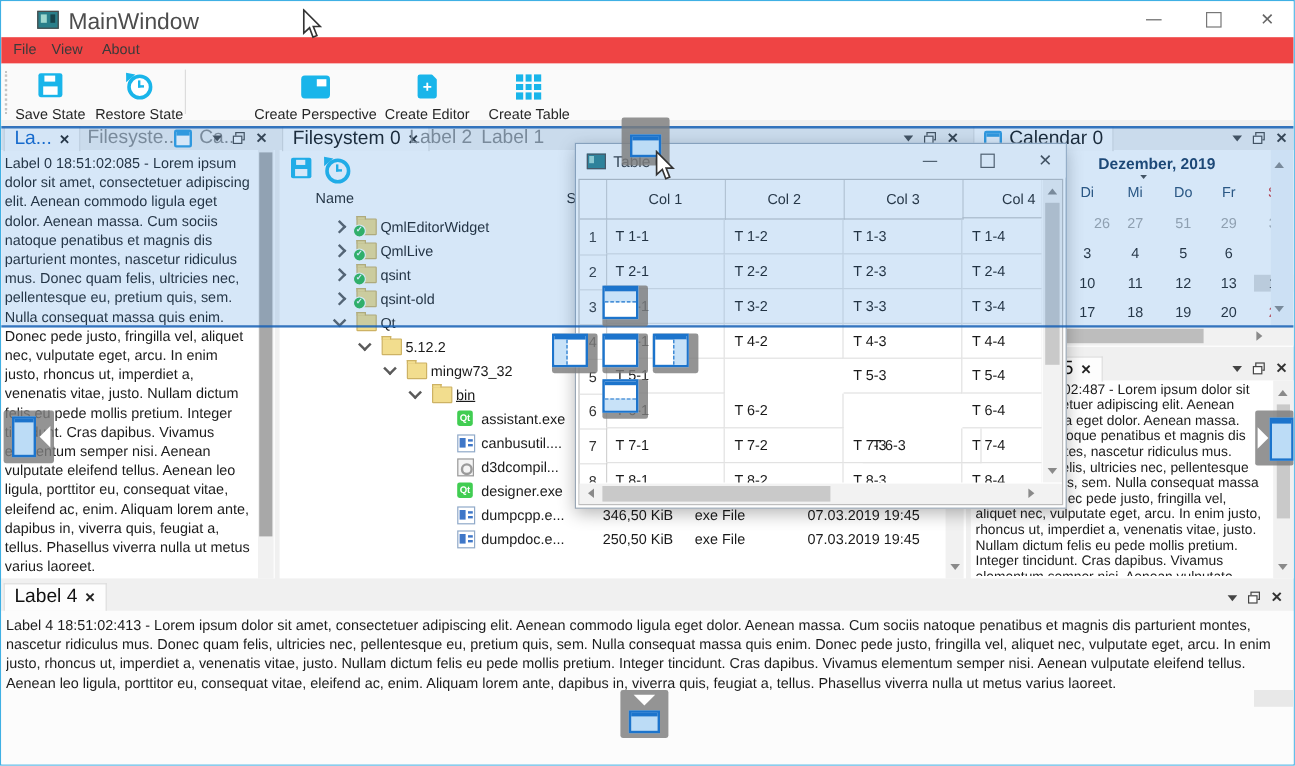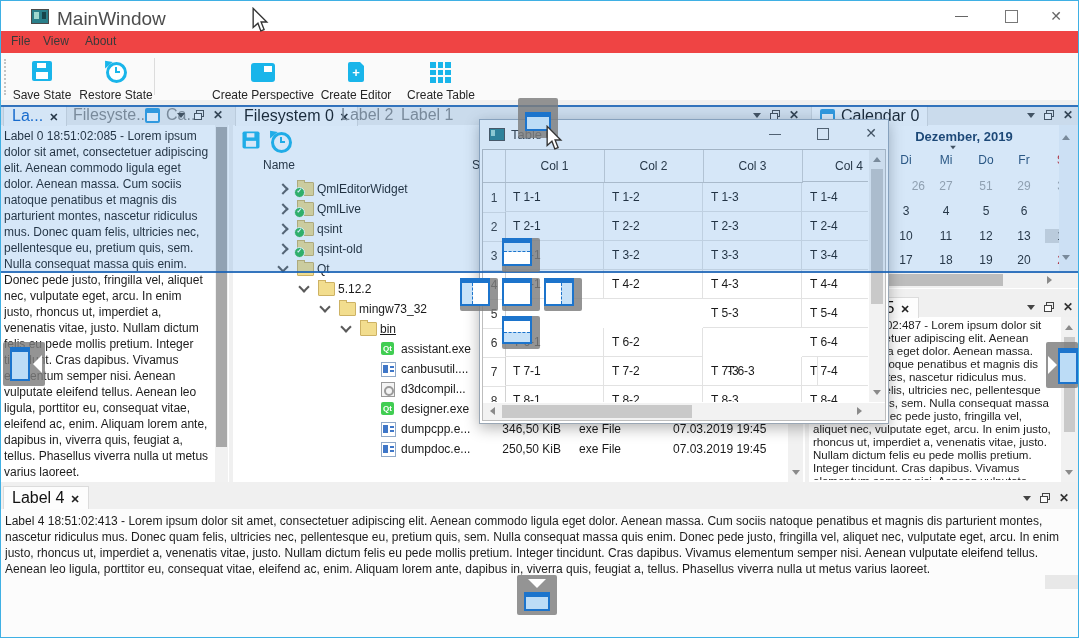--- a/index.html
+++ b/index.html
@@ -448,20 +448,21 @@
           <div class="tcell" style="top: 91px; left: 22px; width: 99px;">T 3-1</div>
           <div class="tcell" style="top: 91px; left: 121px; width: 99px;">T 3-2</div>
           <div class="tcell" style="top: 91px; left: 220px; width: 99px;">T 3-3</div>
           <div class="tcell" style="top: 91px; left: 319px; width: 67px;">T 3-4</div>
           <div class="rnum" style="top: 120px;">4</div>
           <div class="tcell" style="top: 120px; left: 22px; width: 99px;">T 4-1</div>
           <div class="tcell" style="top: 120px; left: 121px; width: 99px;">T 4-2</div>
           <div class="tcell" style="top: 120px; left: 220px; width: 99px;">T 4-3</div>
           <div class="tcell" style="top: 120px; left: 319px; width: 67px;">T 4-4</div>
           <div class="rnum" style="top: 149px;">5</div>
+          <div class="tcell" style="top: 149px; left: 22px; width: 99px;">T 5-1</div>
           <div class="tcell" style="top: 149px; left: 220px; width: 99px;">T 5-3</div>
           <div class="tcell" style="top: 149px; left: 319px; width: 67px;">T 5-4</div>
           <div class="rnum" style="top: 178px;">6</div>
           <div class="tcell" style="top: 178px; left: 22px; width: 99px;">T 6-1</div>
           <div class="tcell" style="top: 178px; left: 121px; width: 99px;">T 6-2</div>
           <div class="tcell" style="top: 178px; left: 236px; width: 99px; margin-top: 29px;">T 6-3</div>
           <div class="tcell" style="top: 178px; left: 319px; width: 67px;">T 6-4</div>
           <div class="rnum" style="top: 207px;">7</div>
           <div class="tcell" style="top: 207px; left: 22px; width: 99px;">T 7-1</div>
           <div class="tcell" style="top: 207px; left: 121px; width: 99px;">T 7-2</div>

